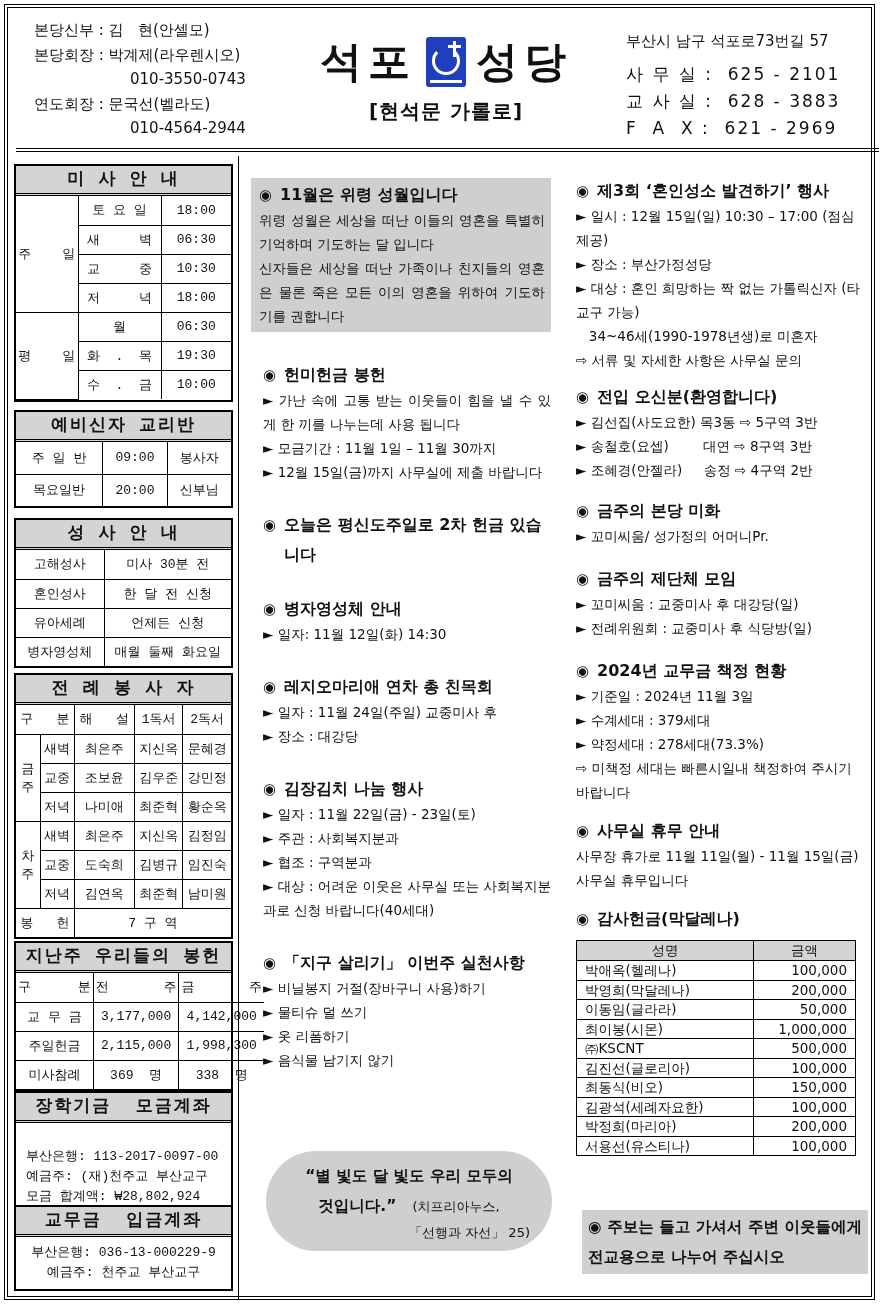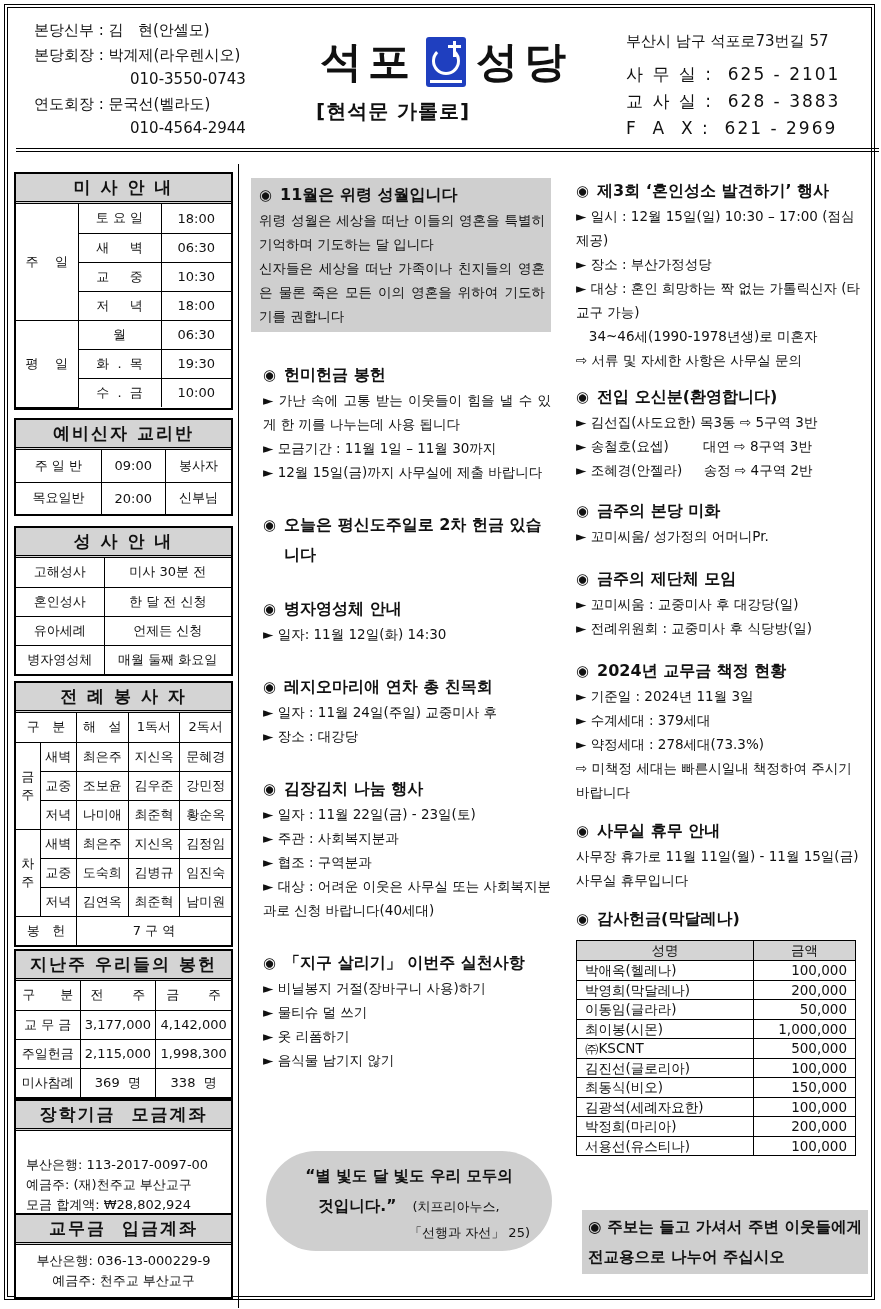--- a/index.html
+++ b/index.html
@@ -5,34 +5,34 @@
   * { box-sizing: border-box; margin: 0; padding: 0; }
   html, body { width: 881px; height: 1309px; background: #ffffff; }
   body { font-family: "DejaVu Sans", "Liberation Sans", sans-serif; color: #111; position: relative; overflow: hidden; }
 
   .page { position: absolute; left: 4px; top: 4px; width: 871px; height: 1296px; border: 3px double #000; border-width: 4px; border-style: double; }
 
   
   .header { position: absolute; left: 8px; top: 0; width: 863px; height: 144px; border-bottom: 3px double #000; border-bottom-width: 4px; }
   .hdr-left { position: absolute; left: 18px; top: 10px; font-size: 15px; line-height: 24.5px; }
   .hdr-left .indent { padding-left: 96px; }
-  .title-wrap { position: absolute; left: 300px; top: 26px; width: 260px; }
+  .title-wrap { position: absolute; left: 300px; top: 26px; width: 260px; text-align: center; }
   .title-main { display: flex; align-items: center; justify-content: center; gap: 10px; font-size: 42px; font-weight: bold; letter-spacing: 6px; }
   .logo { width: 40px; height: 50px; background: #1f3fbf; border-radius: 3px; position: relative; display: inline-block; }
   .logo .ring { position: absolute; left: 6px; top: 10px; width: 28px; height: 28px; border: 3px solid #fff; border-radius: 50%; border-top-color: transparent; }
   .logo .cross-v { position: absolute; left: 27px; top: 4px; width: 3px; height: 16px; background: #fff; }
   .logo .cross-h { position: absolute; left: 22px; top: 8px; width: 13px; height: 3px; background: #fff; }
   .logo .base { position: absolute; left: 4px; bottom: 4px; width: 32px; height: 3px; background: #fff; }
   .title-sub { font-size: 20px; font-weight: bold; margin-top: 8px; letter-spacing: 1px; }
   .hdr-right { position: absolute; left: 610px; top: 24px; font-size: 15px; }
   .hdr-right .addr { margin-bottom: 10px; }
   .hdr-right .ph { font-size: 17px; line-height: 27px; letter-spacing: 2px; white-space: pre; }
 
   
-  .col-left { position: absolute; left: 0; top: 156px; width: 231px; height: 1144px; border-right: 1.5px solid #000; }
+  .col-left { position: absolute; left: 0; top: 148px; width: 231px; height: 1144px; border-right: 1.5px solid #000; font-family: Liberation Mono, monospace; }
   .col-mid { position: absolute; left: 243px; top: 170px; width: 300px; }
   .col-right { position: absolute; left: 568px; top: 170px; width: 290px; }
 
   .box { position: absolute; left: 6px; width: 219px; border: 2.5px solid #000; background: #fff; }
   .box-title { background: #d4d4d4; text-align: center; font-weight: bold; font-size: 17px; border-bottom: 3px double #000; height: 30px; line-height: 27px; letter-spacing: 2px; }
   table.grid { width: 100%; border-collapse: collapse; font-size: 13px; }
   table.grid td { border: 1px solid #000; text-align: center; height: 29px; padding: 0 2px; }
   table.grid tr:first-child td { border-top: none; }
   table.grid td:first-child { border-left: none; }
   table.grid td:last-child { border-right: none; }

